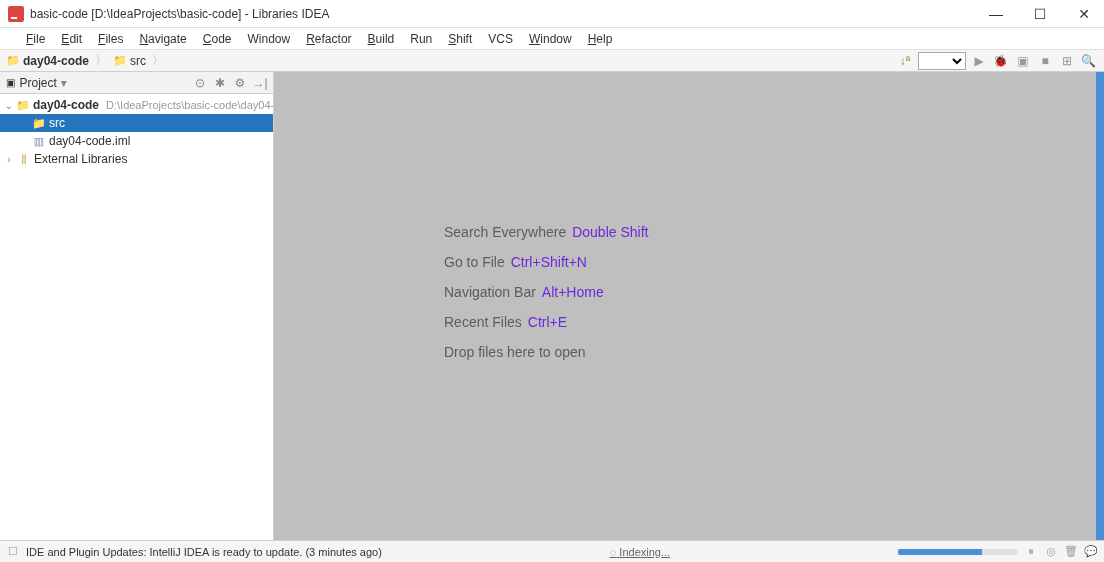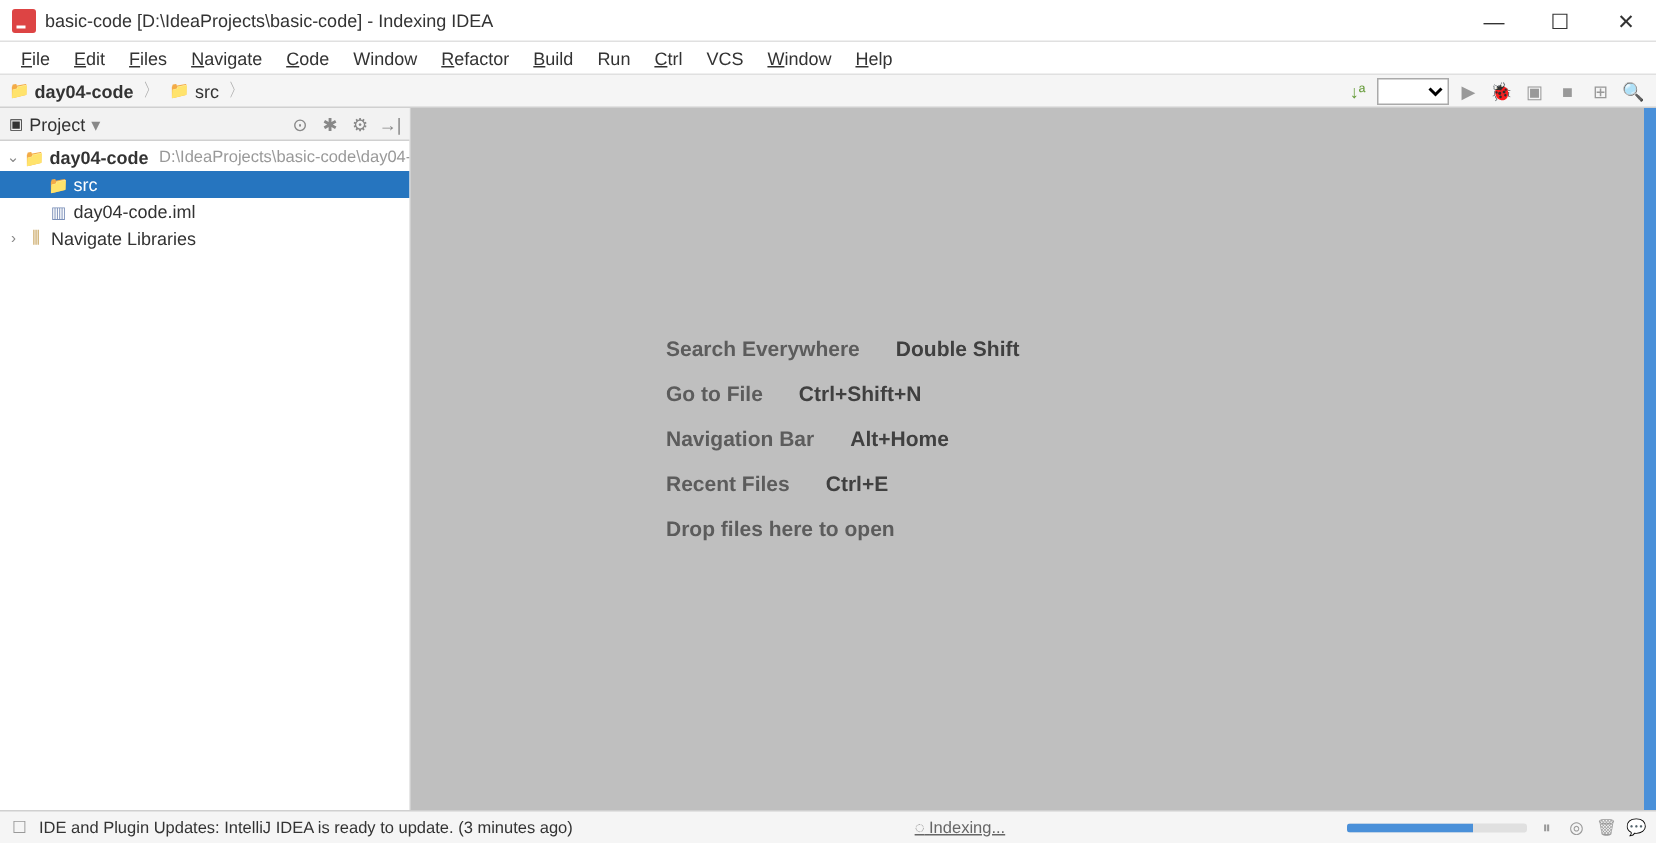--- a/index.html
+++ b/index.html
@@ -7,21 +7,21 @@
     
     
     .titlebar { height: 28px; display: flex; align-items: center; justify-content: space-between; padding: 0 8px; border-bottom: 1px solid #e0e0e0; }
     .titlebar-left { display: flex; align-items: center; gap: 6px; }
     .app-icon { width: 16px; height: 16px; }
     .title-text { font-size: 12px; color: #333; }
     .window-controls { display: flex; gap: 20px; }
     .win-btn { width: 24px; height: 24px; display: flex; align-items: center; justify-content: center; cursor: pointer; font-size: 14px; color: #333; }
     
     
-    .menubar { height: 22px; display: flex; align-items: center; padding: 0 6px; border-bottom: 1px solid #e0e0e0; }
+    .menubar { height: 22px; display: flex; align-items: center; padding: 0 18px; border-bottom: 1px solid #e0e0e0; }
     .menu-item { padding: 2px 8px; cursor: pointer; font-size: 12px; }
     .underline-first::first-letter { text-decoration: underline; }
     
     
     .navbar { height: 22px; display: flex; align-items: center; justify-content: space-between; padding: 0 6px; border-bottom: 1px solid #d0d0d0; background: #f5f5f5; }
     .breadcrumbs { display: flex; align-items: center; gap: 4px; }
     .breadcrumb-item { display: flex; align-items: center; gap: 3px; cursor: pointer; }
     .breadcrumb-item .folder-ic { color: #6aa0d8; }
     .breadcrumb-sep { color: #aaa; margin: 0 2px; }
     .navbar-right { display: flex; align-items: center; gap: 4px; }
@@ -48,22 +48,22 @@
     .lib-ic { color: #c29a4b; }
     .tree-label { font-size: 12px; }
     .tree-path { color: #999; font-size: 11px; margin-left: 4px; overflow: hidden; }
     .tree-row.selected .folder-ic { color: #fff; }
     .tree-row.indent-1 { padding-left: 32px; }
     .tree-row.bold .tree-label { font-weight: bold; }
     
     
     .editor-area { flex: 1; background: #bfbfbf; position: relative; border-right: 8px solid #4a90d9; }
     .welcome-hints { position: absolute; left: 170px; top: 152px; display: flex; flex-direction: column; gap: 14px; color: #5c5c5c; font-size: 14px; }
-    .hint-row { display: flex; gap: 24px; font-weight: bold; }
-    .hint-shortcut { color: #404040; }
+    .hint-row { display: flex; gap: 6px; }
+    .hint-shortcut { color: #6d28d9; }
     
     
     .statusbar { height: 22px; display: flex; align-items: center; justify-content: space-between; padding: 0 6px; border-top: 1px solid #d0d0d0; background: #f5f5f5; font-size: 11px; }
     .status-left { display: flex; align-items: center; gap: 6px; }
     .status-center { color: #666; text-decoration: underline; }
     .status-right { display: flex; align-items: center; gap: 6px; }
     .progress { width: 120px; height: 6px; background: #e0e0e0; border-radius: 2px; overflow: hidden; }
     .progress-fill { height: 100%; width: 70%; background: #4a90d9; }
     .status-ic { width: 14px; height: 14px; color: #999; display: flex; align-items: center; justify-content: center; }
   </style>
@@ -71,40 +71,40 @@
 <body>
 
 <div class="titlebar">
   <div class="titlebar-left">
     <span class="app-icon">
       <svg viewBox="0 0 16 16">
           <rect width="16" height="16" fill="#d44" rx="2"></rect>
           <rect x="3" y="11" width="6" height="2" fill="#fff"></rect>
         </svg>
     </span>
-    <span class="title-text">basic-code [D:\IdeaProjects\basic-code] - Indexing IDEA</span>
+    <span class="title-text">basic-code [D:\IdeaProjects\basic-code] - Libraries IDEA</span>
   </div>
   <div class="window-controls">
     <span class="win-btn">—</span>
     <span class="win-btn">☐</span>
     <span class="win-btn">✕</span>
   </div>
 </div>
 
 <div class="menubar">
   <span class="menu-item underline-first">File</span>
   <span class="menu-item underline-first">Edit</span>
   <span class="menu-item underline-first">Files</span>
   <span class="menu-item underline-first">Navigate</span>
   <span class="menu-item underline-first">Code</span>
   <span class="menu-item">Window</span>
   <span class="menu-item underline-first">Refactor</span>
   <span class="menu-item underline-first">Build</span>
   <span class="menu-item">Run</span>
-  <span class="menu-item underline-first">Ctrl</span>
+  <span class="menu-item underline-first">Shift</span>
   <span class="menu-item">VCS</span>
   <span class="menu-item underline-first">Window</span>
   <span class="menu-item underline-first">Help</span>
 </div>
 
 <div class="navbar">
   <div class="breadcrumbs">
     <span class="breadcrumb-item">
       <span class="folder-ic">📁</span>
       <b>day04-code</b>
@@ -155,21 +155,21 @@
         <span class="folder-ic">📁</span>
         <span class="tree-label">src</span>
       </div>
       <div class="tree-row indent-1">
         <span class="file-ic">▥</span>
         <span class="tree-label">day04-code.iml</span>
       </div>
       <div class="tree-row">
         <span class="tree-arrow">›</span>
         <span class="lib-ic">⫼</span>
-        <span class="tree-label">Navigate Libraries</span>
+        <span class="tree-label">External Libraries</span>
       </div>
     </div>
   </div>
 
   <div class="editor-area">
     <div class="welcome-hints">
       <div class="hint-row">
         <span>Search Everywhere</span>
         <span class="hint-shortcut">Double Shift</span>
       </div>

